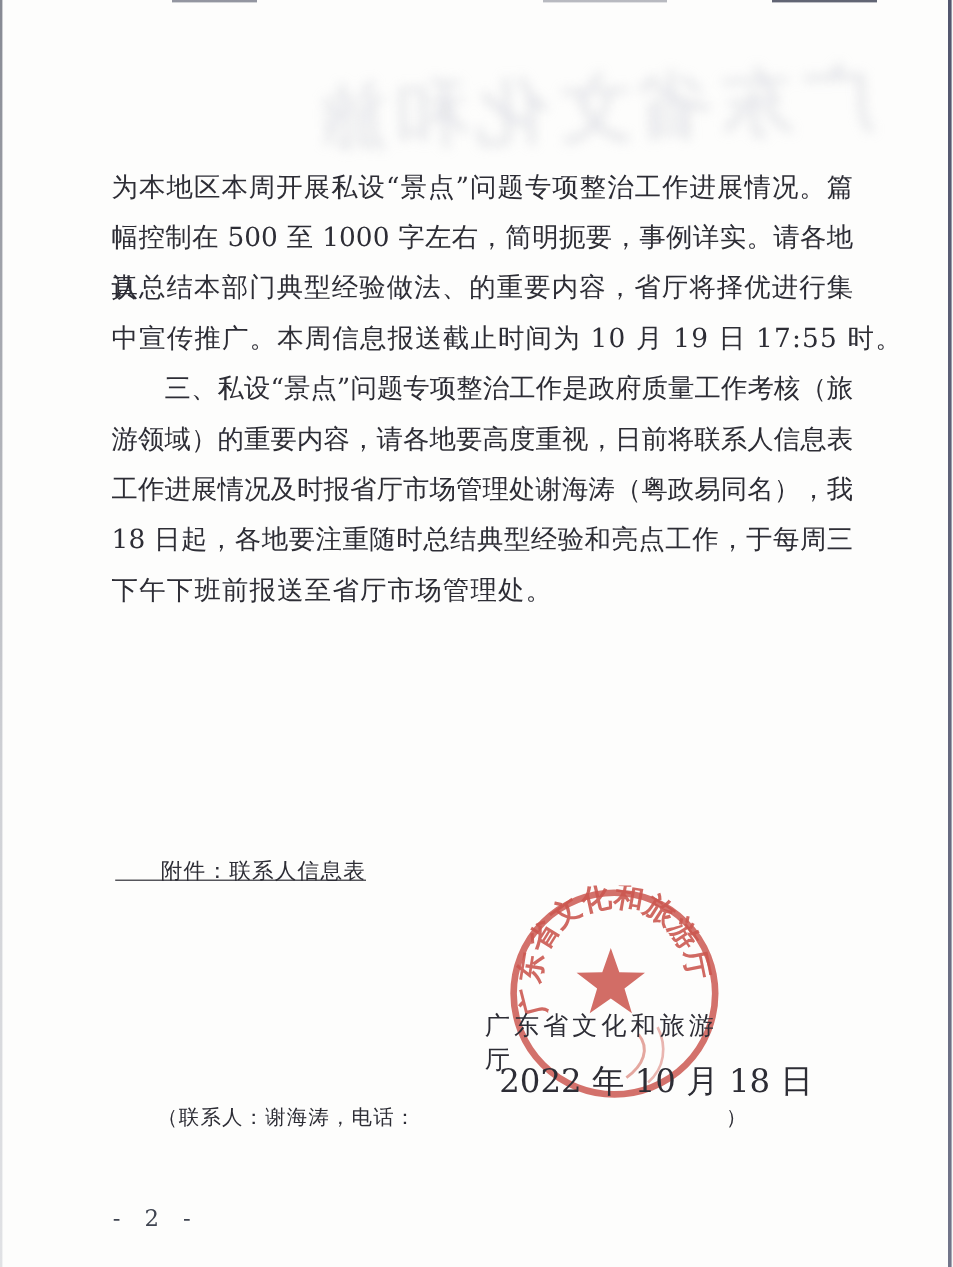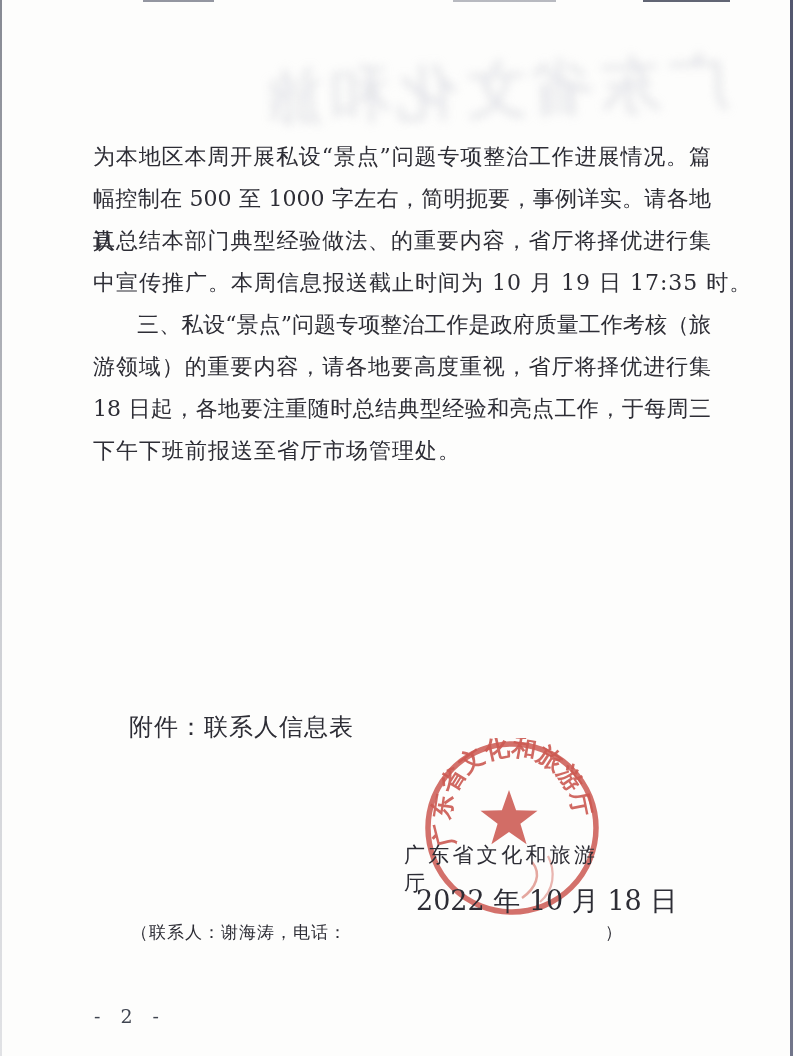--- a/index.html
+++ b/index.html
@@ -39,22 +39,22 @@
     white-space:nowrap;
     letter-spacing:1px;
     text-align:justify;
   }
   .line.fill{
     white-space:normal;
     text-align-last:justify;
     letter-spacing:0;
   }
   .attach-line{
-    position:absolute;left:79px;top:706px;width:618px;
-    font-size:24px;line-height:42px;letter-spacing:1px;
+    position:absolute;left:96px;top:706px;width:618px;
+    font-size:18px;line-height:42px;letter-spacing:1px;text-decoration:underline;
   }
   
   .sig-org{
     position:absolute;left:404px;top:841px;width:192px;
     font-size:21px;letter-spacing:1px;text-align:justify;text-align-last:justify;
     z-index:3;
   }
   .sig-date{
     position:absolute;left:416px;top:883px;width:168px;
     font-size:27px;text-align:center;white-space:nowrap;
@@ -83,23 +83,24 @@
   <div class="edge-top"></div>
   <div class="edge-left"></div>
   <div class="edge-right"></div>
 
   <div class="ghost">广东省文化和旅游厅</div>
 
   <div class="body-text">
       <div class="line fill">为本地区本周开展私设“景点”问题专项整治工作进展情况。篇</div>
       <div class="line fill">幅控制在 500 至 1000 字左右，简明扼要，事例详实。请各地认</div>
       <div class="line fill">真总结本部门典型经验做法、的重要内容，省厅将择优进行集</div>
-      <div class="line">中宣传推广。本周信息报送截止时间为 10 月 19 日 17:35 时。</div>
+      <div class="line">中宣传推广。本周信息报送截止时间为 10 月 19 日 17:55 时。</div>
       <div class="line fill">　　三、私设“景点”问题专项整治工作是政府质量工作考核（旅</div>
-      <div class="line fill">游领域）的重要内容，请各地要高度重视，省厅将择优进行集</div>
+      <div class="line fill">游领域）的重要内容，请各地要高度重视，日前将联系人信息表</div>
+      <div class="line fill">工作进展情况及时报省厅市场管理处谢海涛（粤政易同名），我</div>
       <div class="line fill">18 日起，各地要注重随时总结典型经验和亮点工作，于每周三</div>
       <div class="line">下午下班前报送至省厅市场管理处。</div>
     </div>
 
   <div class="attach-line">　　附件：联系人信息表</div>
 
   <svg class="seal" viewBox="0 0 200 200" xmlns="http://www.w3.org/2000/svg">
     <defs>
       <path id="sealArc" d="M 44,106 A 62,62 0 1 1 156,106" fill="none"></path>
     </defs>

